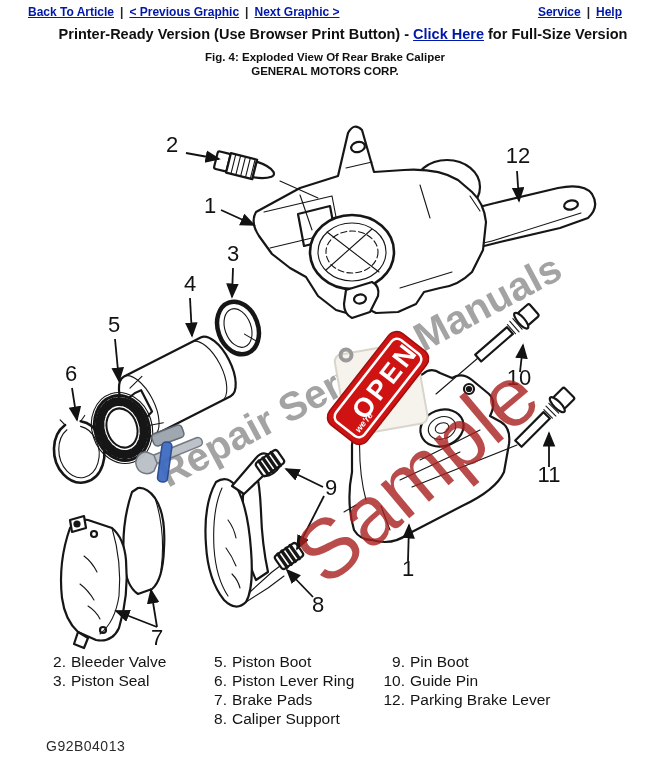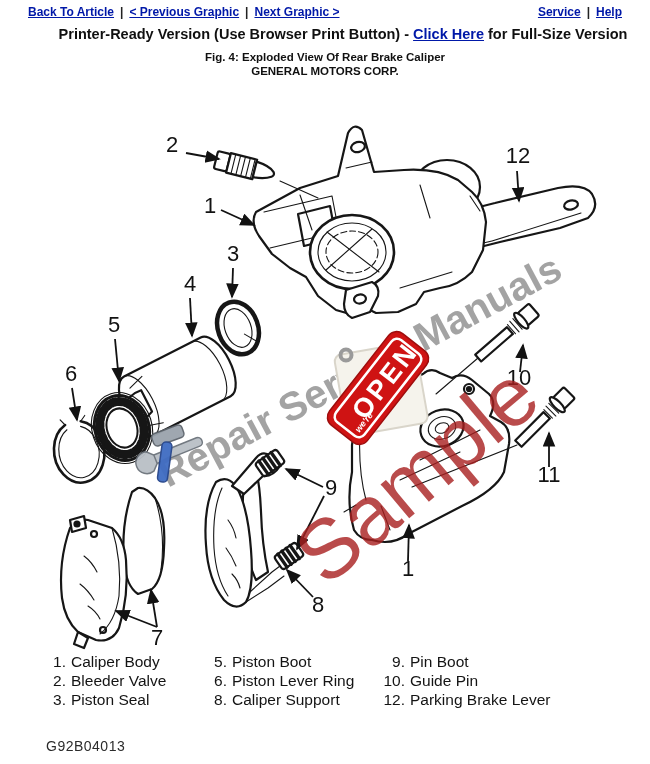--- a/index.html
+++ b/index.html
@@ -246,27 +246,27 @@
       <text class="sign-small" x="-47" y="13">we're</text>
       <text class="sign-big" x="10" y="10">OPEN</text>
     </g>
   </g>
 
   <text class="wm-sample" transform="translate(326,588) rotate(-40)" fill="#a81f1f">Sample</text>
 </svg>
 
 <div class="legend">
   <div class="lcol lcol-0">
-      <div class="lrow"><span class="lnum">1.</span><span>Caliper Body</span></div>
       <div class="lrow"><span class="lnum">2.</span><span>Bleeder Valve</span></div>
       <div class="lrow"><span class="lnum">3.</span><span>Piston Seal</span></div>
     </div>
   <div class="lcol lcol-1">
       <div class="lrow"><span class="lnum">5.</span><span>Piston Boot</span></div>
       <div class="lrow"><span class="lnum">6.</span><span>Piston Lever Ring</span></div>
+      <div class="lrow"><span class="lnum">7.</span><span>Brake Pads</span></div>
       <div class="lrow"><span class="lnum">8.</span><span>Caliper Support</span></div>
     </div>
   <div class="lcol lcol-2">
       <div class="lrow"><span class="lnum">9.</span><span>Pin Boot</span></div>
       <div class="lrow"><span class="lnum">10.</span><span>Guide Pin</span></div>
       <div class="lrow"><span class="lnum">12.</span><span>Parking Brake Lever</span></div>
     </div>
 </div>
 
 <div class="docnum">G92B04013</div>

